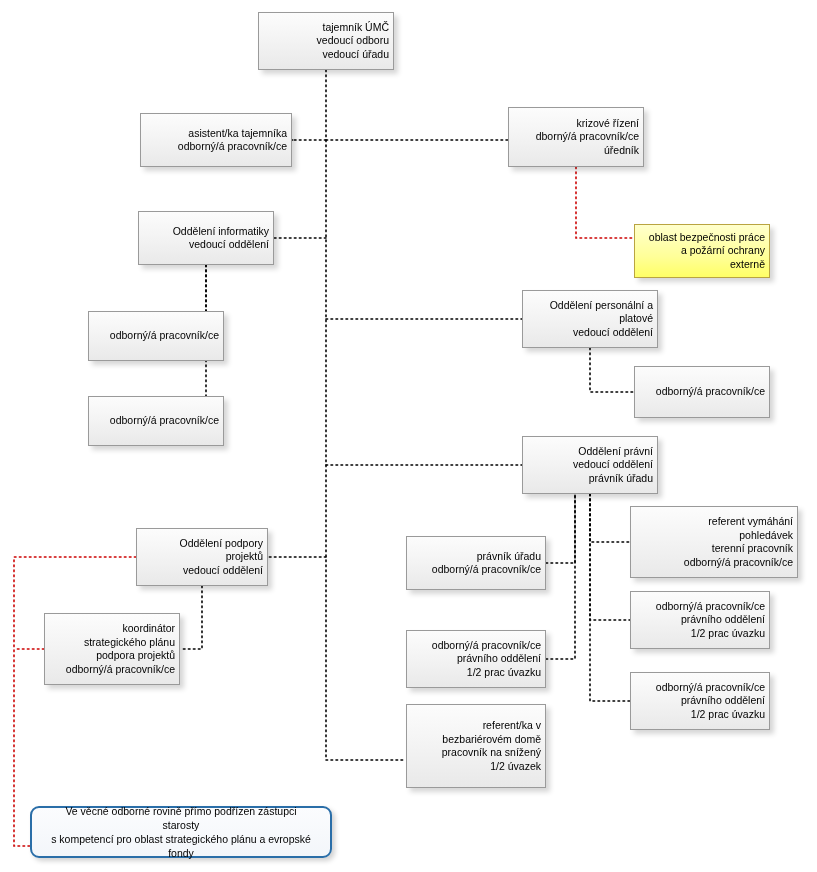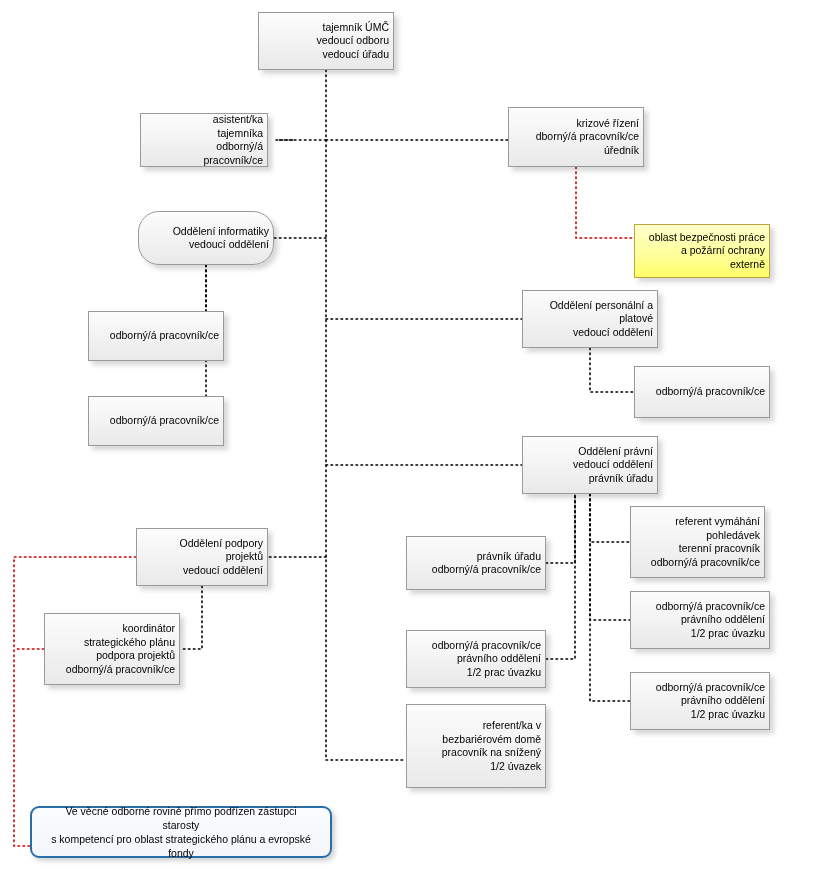--- a/index.html
+++ b/index.html
@@ -122,38 +122,38 @@
       <path d="M 44 649 L 14 649"></path>
     </g>
   </svg>
 
   <div class="node" style="left:258px;top:12px;width:136px;height:58px;">
     <span class="txt">tajemník ÚMČ
 vedoucí odboru
 vedoucí úřadu</span>
   </div>
 
-  <div class="node" style="left:140px;top:113px;width:128px;height:54px;padding-left:24px;">
+  <div class="node" style="left:140px;top:113px;width:152px;height:54px;padding-left:24px;">
     <span class="txt">asistent/ka tajemníka
 odborný/á pracovník/ce</span>
   </div>
 
   <div class="node" style="left:508px;top:107px;width:136px;height:60px;">
     <span class="txt">krizové řízení
 dborný/á pracovník/ce
 úředník</span>
   </div>
 
   <div class="node yellow" style="left:634px;top:224px;width:136px;height:54px;">
     <span class="txt">oblast bezpečnosti práce
 a požární ochrany
 externě</span>
   </div>
 
-  <div class="node" style="left:138px;top:211px;width:136px;height:54px;border-radius:21px;">
+  <div class="node" style="left:138px;top:211px;width:136px;height:54px;">
     <span class="txt">Oddělení informatiky
 vedoucí oddělení</span>
   </div>
 
   <div class="node" style="left:88px;top:311px;width:136px;height:50px;">
     <span class="txt">odborný/á pracovník/ce</span>
   </div>
 
   <div class="node" style="left:88px;top:396px;width:136px;height:50px;">
     <span class="txt">odborný/á pracovník/ce</span>
@@ -168,21 +168,21 @@
   <div class="node" style="left:634px;top:366px;width:136px;height:52px;">
     <span class="txt">odborný/á pracovník/ce</span>
   </div>
 
   <div class="node" style="left:522px;top:436px;width:136px;height:58px;">
     <span class="txt">Oddělení právní
 vedoucí oddělení
 právník úřadu</span>
   </div>
 
-  <div class="node" style="left:630px;top:506px;width:135px;height:72px;">
+  <div class="node" style="left:630px;top:506px;width:168px;height:72px;">
     <span class="txt">referent vymáhání
 pohledávek
 terenní pracovník
 odborný/á pracovník/ce</span>
   </div>
 
   <div class="node" style="left:630px;top:591px;width:140px;height:58px;">
     <span class="txt">odborný/á pracovník/ce
 právního oddělení
 1/2 prac úvazku</span>

